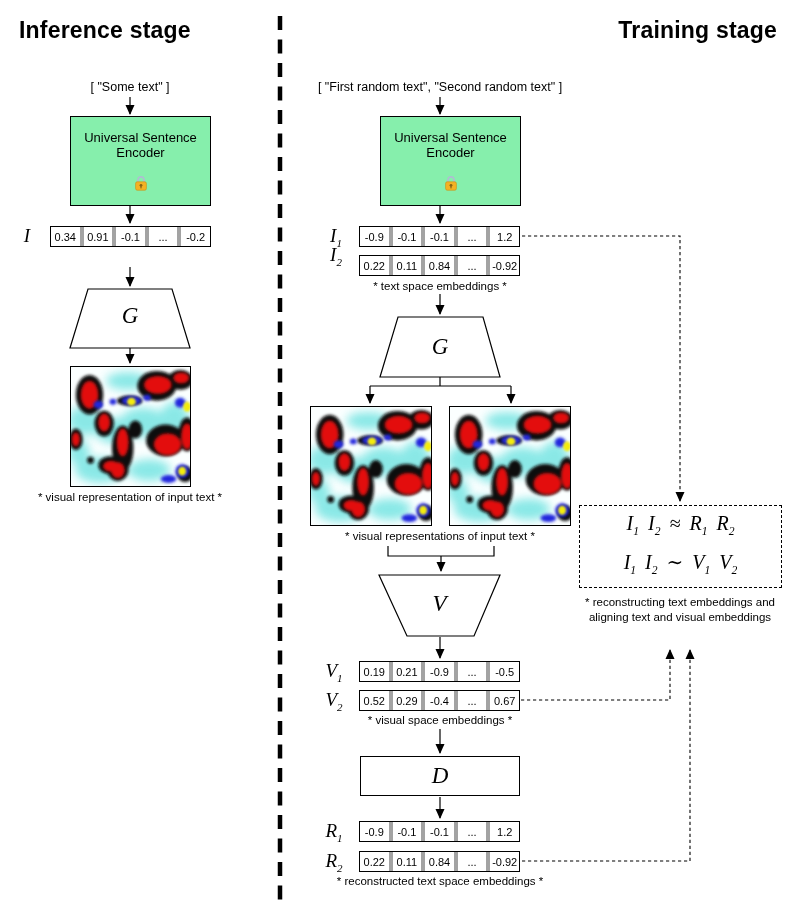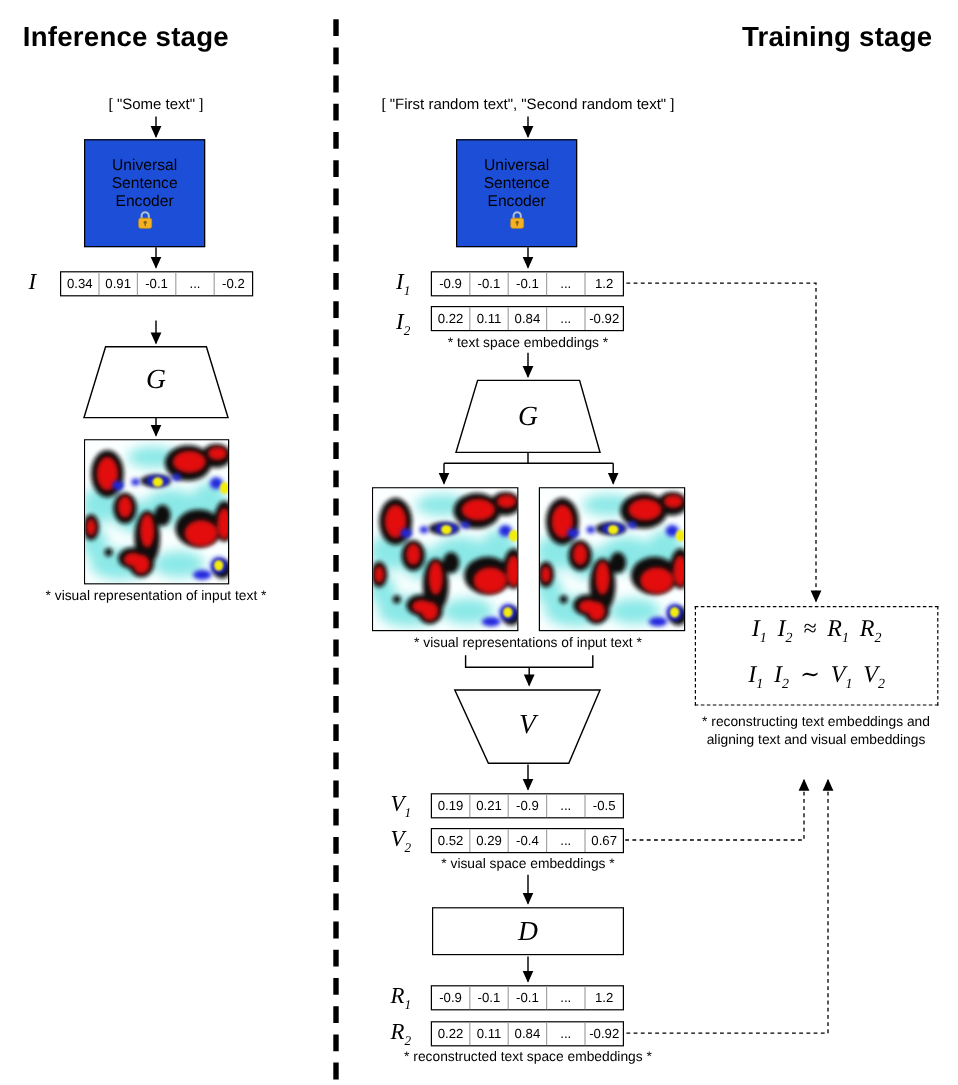--- a/index.html
+++ b/index.html
@@ -8,25 +8,25 @@
     position:relative; width:798px; height:904px; background:#fff;
     font-family:"Liberation Sans","DejaVu Sans",sans-serif; color:#000; overflow:hidden;
   }
   .abs { position:absolute; }
   .txt { z-index:3; }
   .svg-overlay { position:absolute; left:0; top:0; z-index:2; pointer-events:none; }
   .serifm { font-family:"Liberation Serif","DejaVu Serif",serif; font-style:italic; }
   sub { font-size:0.58em; }
   .stage-title { font-size:23px; font-weight:bold; letter-spacing:0.2px; white-space:nowrap; }
   .input-text { font-size:12.5px; text-align:center; white-space:nowrap; }
-  .enc-box { width:101px; height:90px; border:1px solid #000; background:#1d4ed8; text-align:center; }
+  .enc-box { width:141px; height:90px; border:1px solid #000; background:#86efac; text-align:center; }
   .enc-label { margin-top:13px; font-size:13px; line-height:15px; padding:0 2px; }
   .enc-box .lock { position:absolute; left:50%; transform:translateX(-50%); top:58px; }
   .vecbox { display:flex; width:161px; height:21px; border:1px solid #000; background:#fff; }
-  .cell { flex:1; border-left:1px solid #a3a3a3; display:flex; align-items:center; justify-content:center; font-size:11px; }
+  .cell { flex:1; border-left:4px solid #a3a3a3; display:flex; align-items:center; justify-content:center; font-size:11px; }
   .cell:first-child { border-left:none; }
   .veclabel { font-size:19px; line-height:22px; text-align:center; }
   .cap { font-size:11.5px; line-height:14.5px; text-align:center; }
   .trap-label { font-size:23px; text-align:center; }
   .d-box { width:160px; height:40px; border:1px solid #000; background:#fff;
            display:flex; align-items:center; justify-content:center; }
   .d-box .trap-label { font-size:23px; }
   .loss-box { width:203px; height:83px; border:1px dashed #000; background:#fff;
               display:flex; flex-direction:column; align-items:center; justify-content:center; row-gap:2px; }
   .loss-line { font-size:20px; line-height:29px; word-spacing:4px; white-space:nowrap; }
@@ -184,21 +184,21 @@
   </div>
 
   <div class="abs txt veclabel serifm" style="left:312px;top:225px;width:48px">I<sub>1</sub></div>
   <div class="abs txt vecbox" style="left:359px;top:226px">
     <div class="cell">-0.9</div>
     <div class="cell">-0.1</div>
     <div class="cell">-0.1</div>
     <div class="cell">...</div>
     <div class="cell">1.2</div>
   </div>
-  <div class="abs txt veclabel serifm" style="left:312px;top:258px;width:48px">I<sub>2</sub></div>
+  <div class="abs txt veclabel serifm" style="left:312px;top:244px;width:48px">I<sub>2</sub></div>
   <div class="abs txt vecbox" style="left:359px;top:255px">
     <div class="cell">0.22</div>
     <div class="cell">0.11</div>
     <div class="cell">0.84</div>
     <div class="cell">...</div>
     <div class="cell">-0.92</div>
   </div>
   <div class="abs txt cap" style="left:290px;top:279px;width:300px">* text space embeddings *</div>
 
   <div class="abs txt trap-label serifm" style="left:380px;top:334px;width:120px">G</div>

